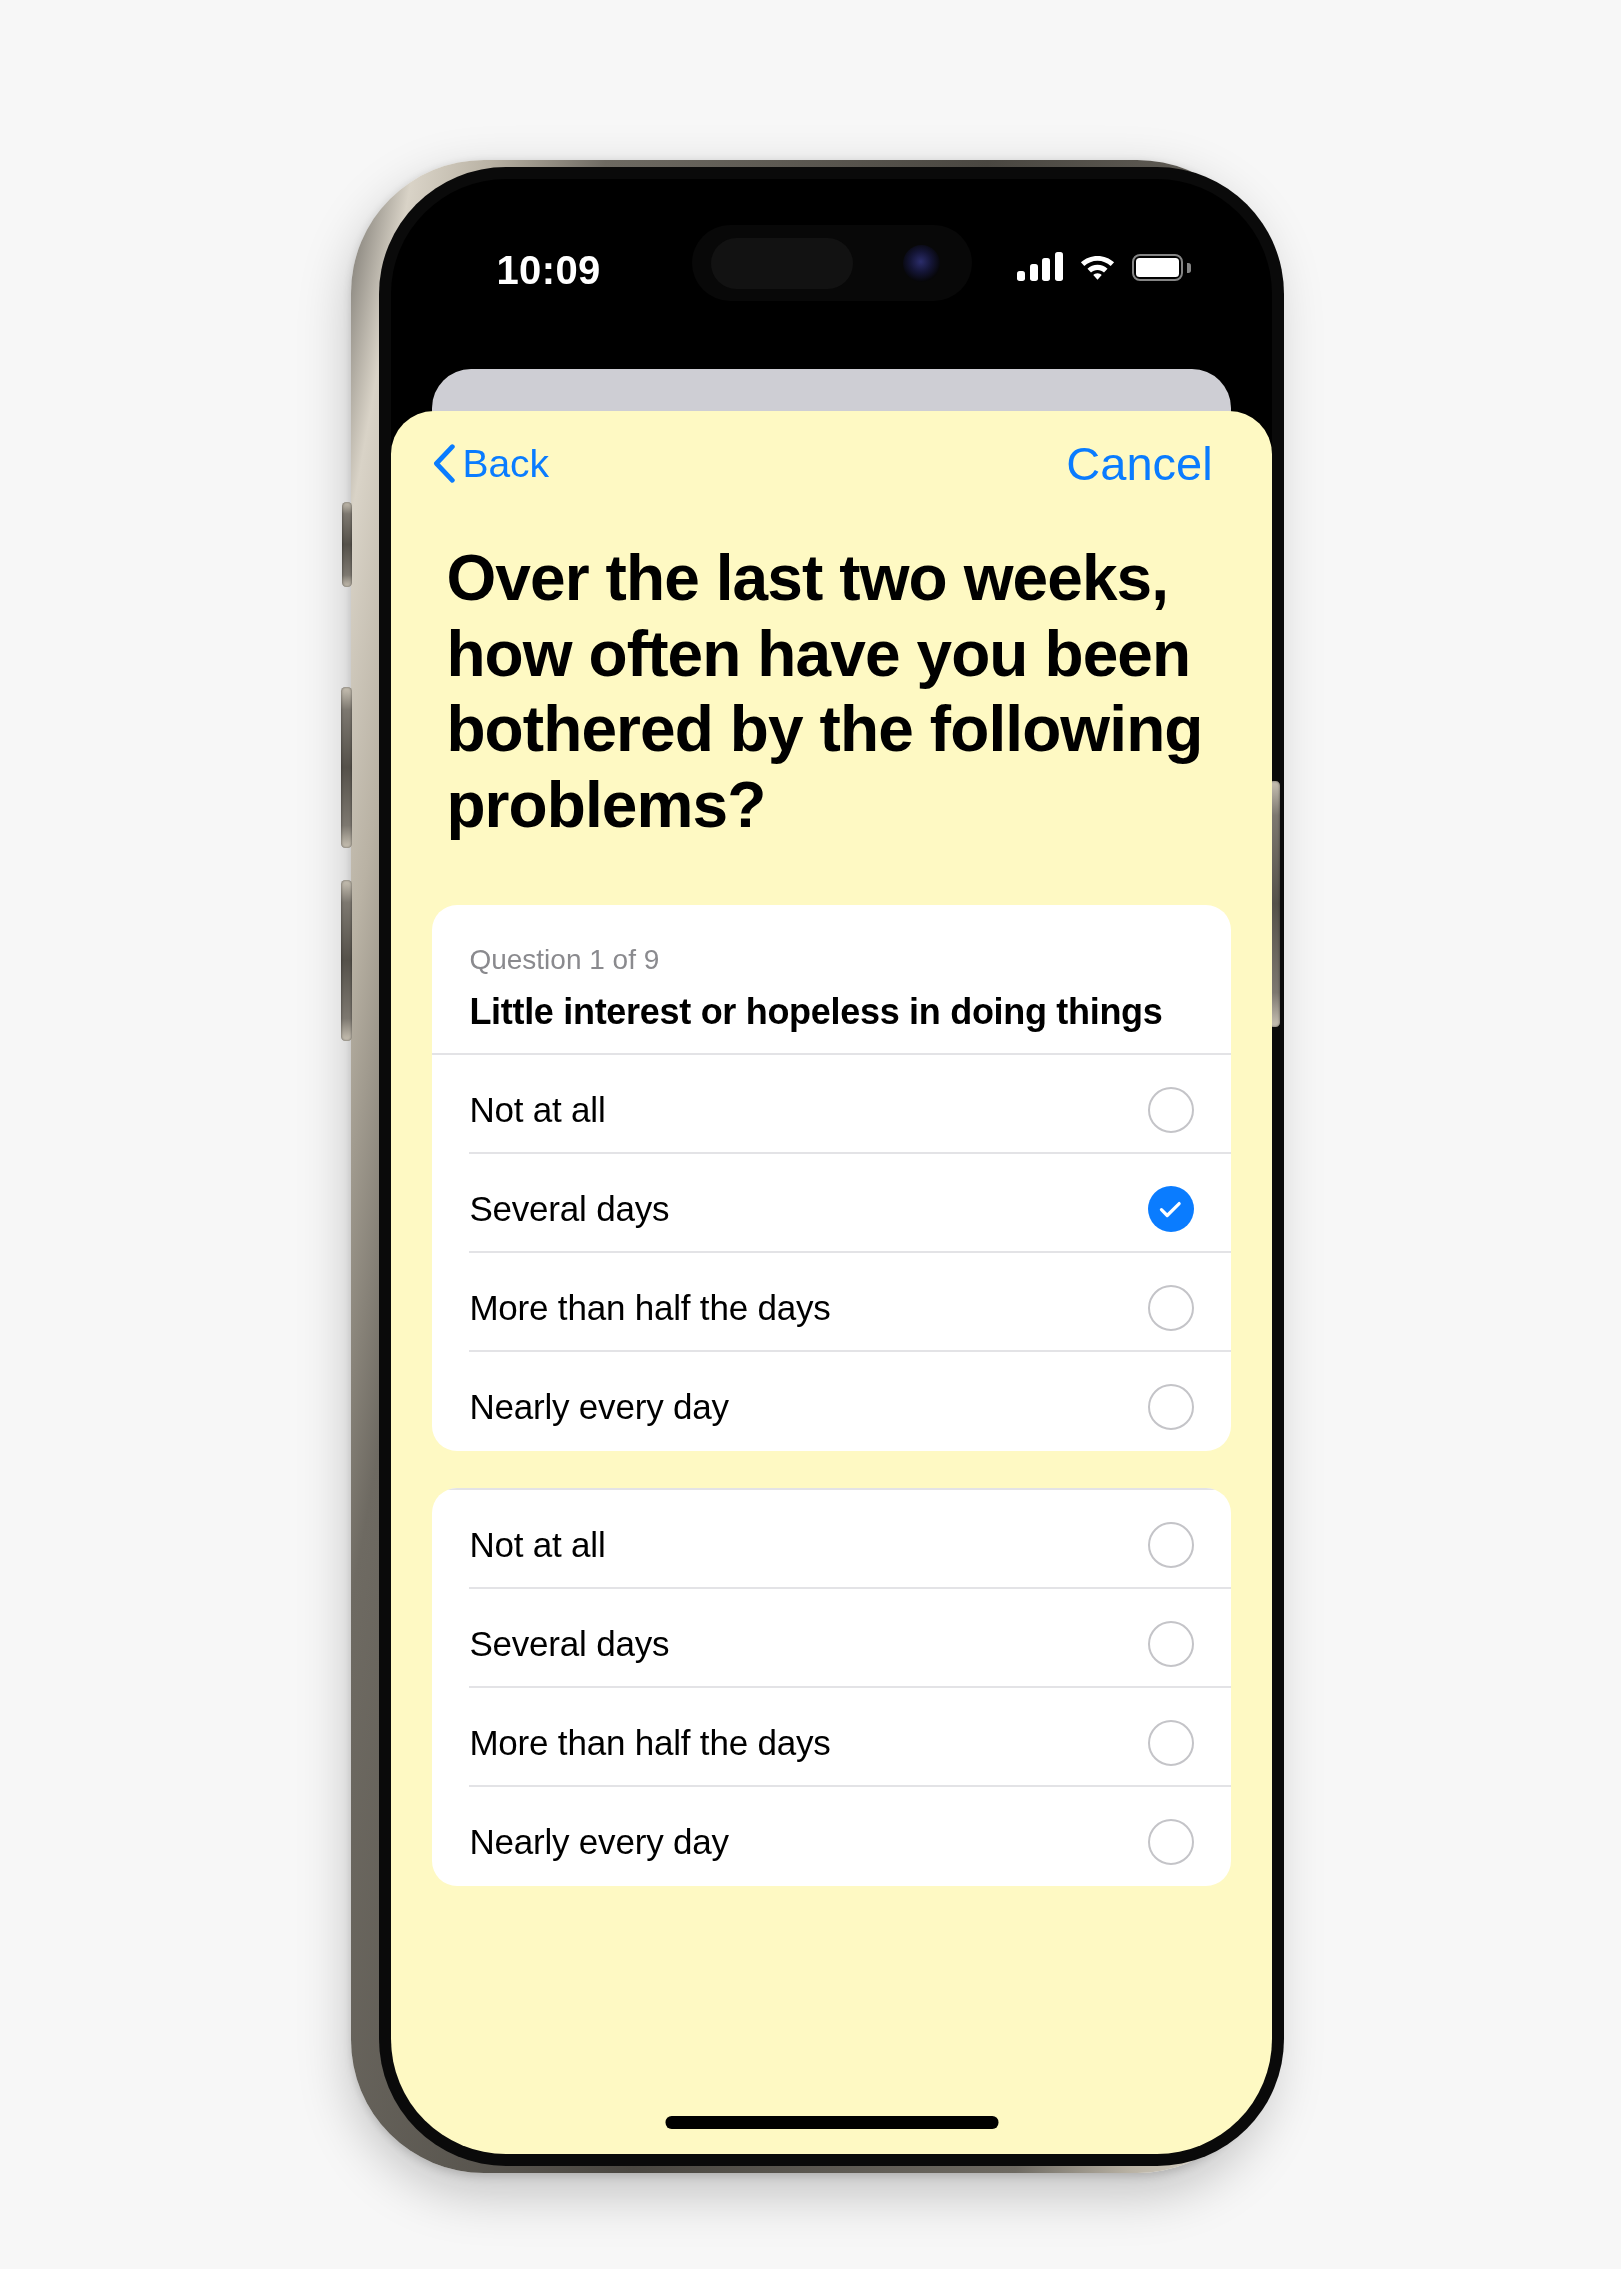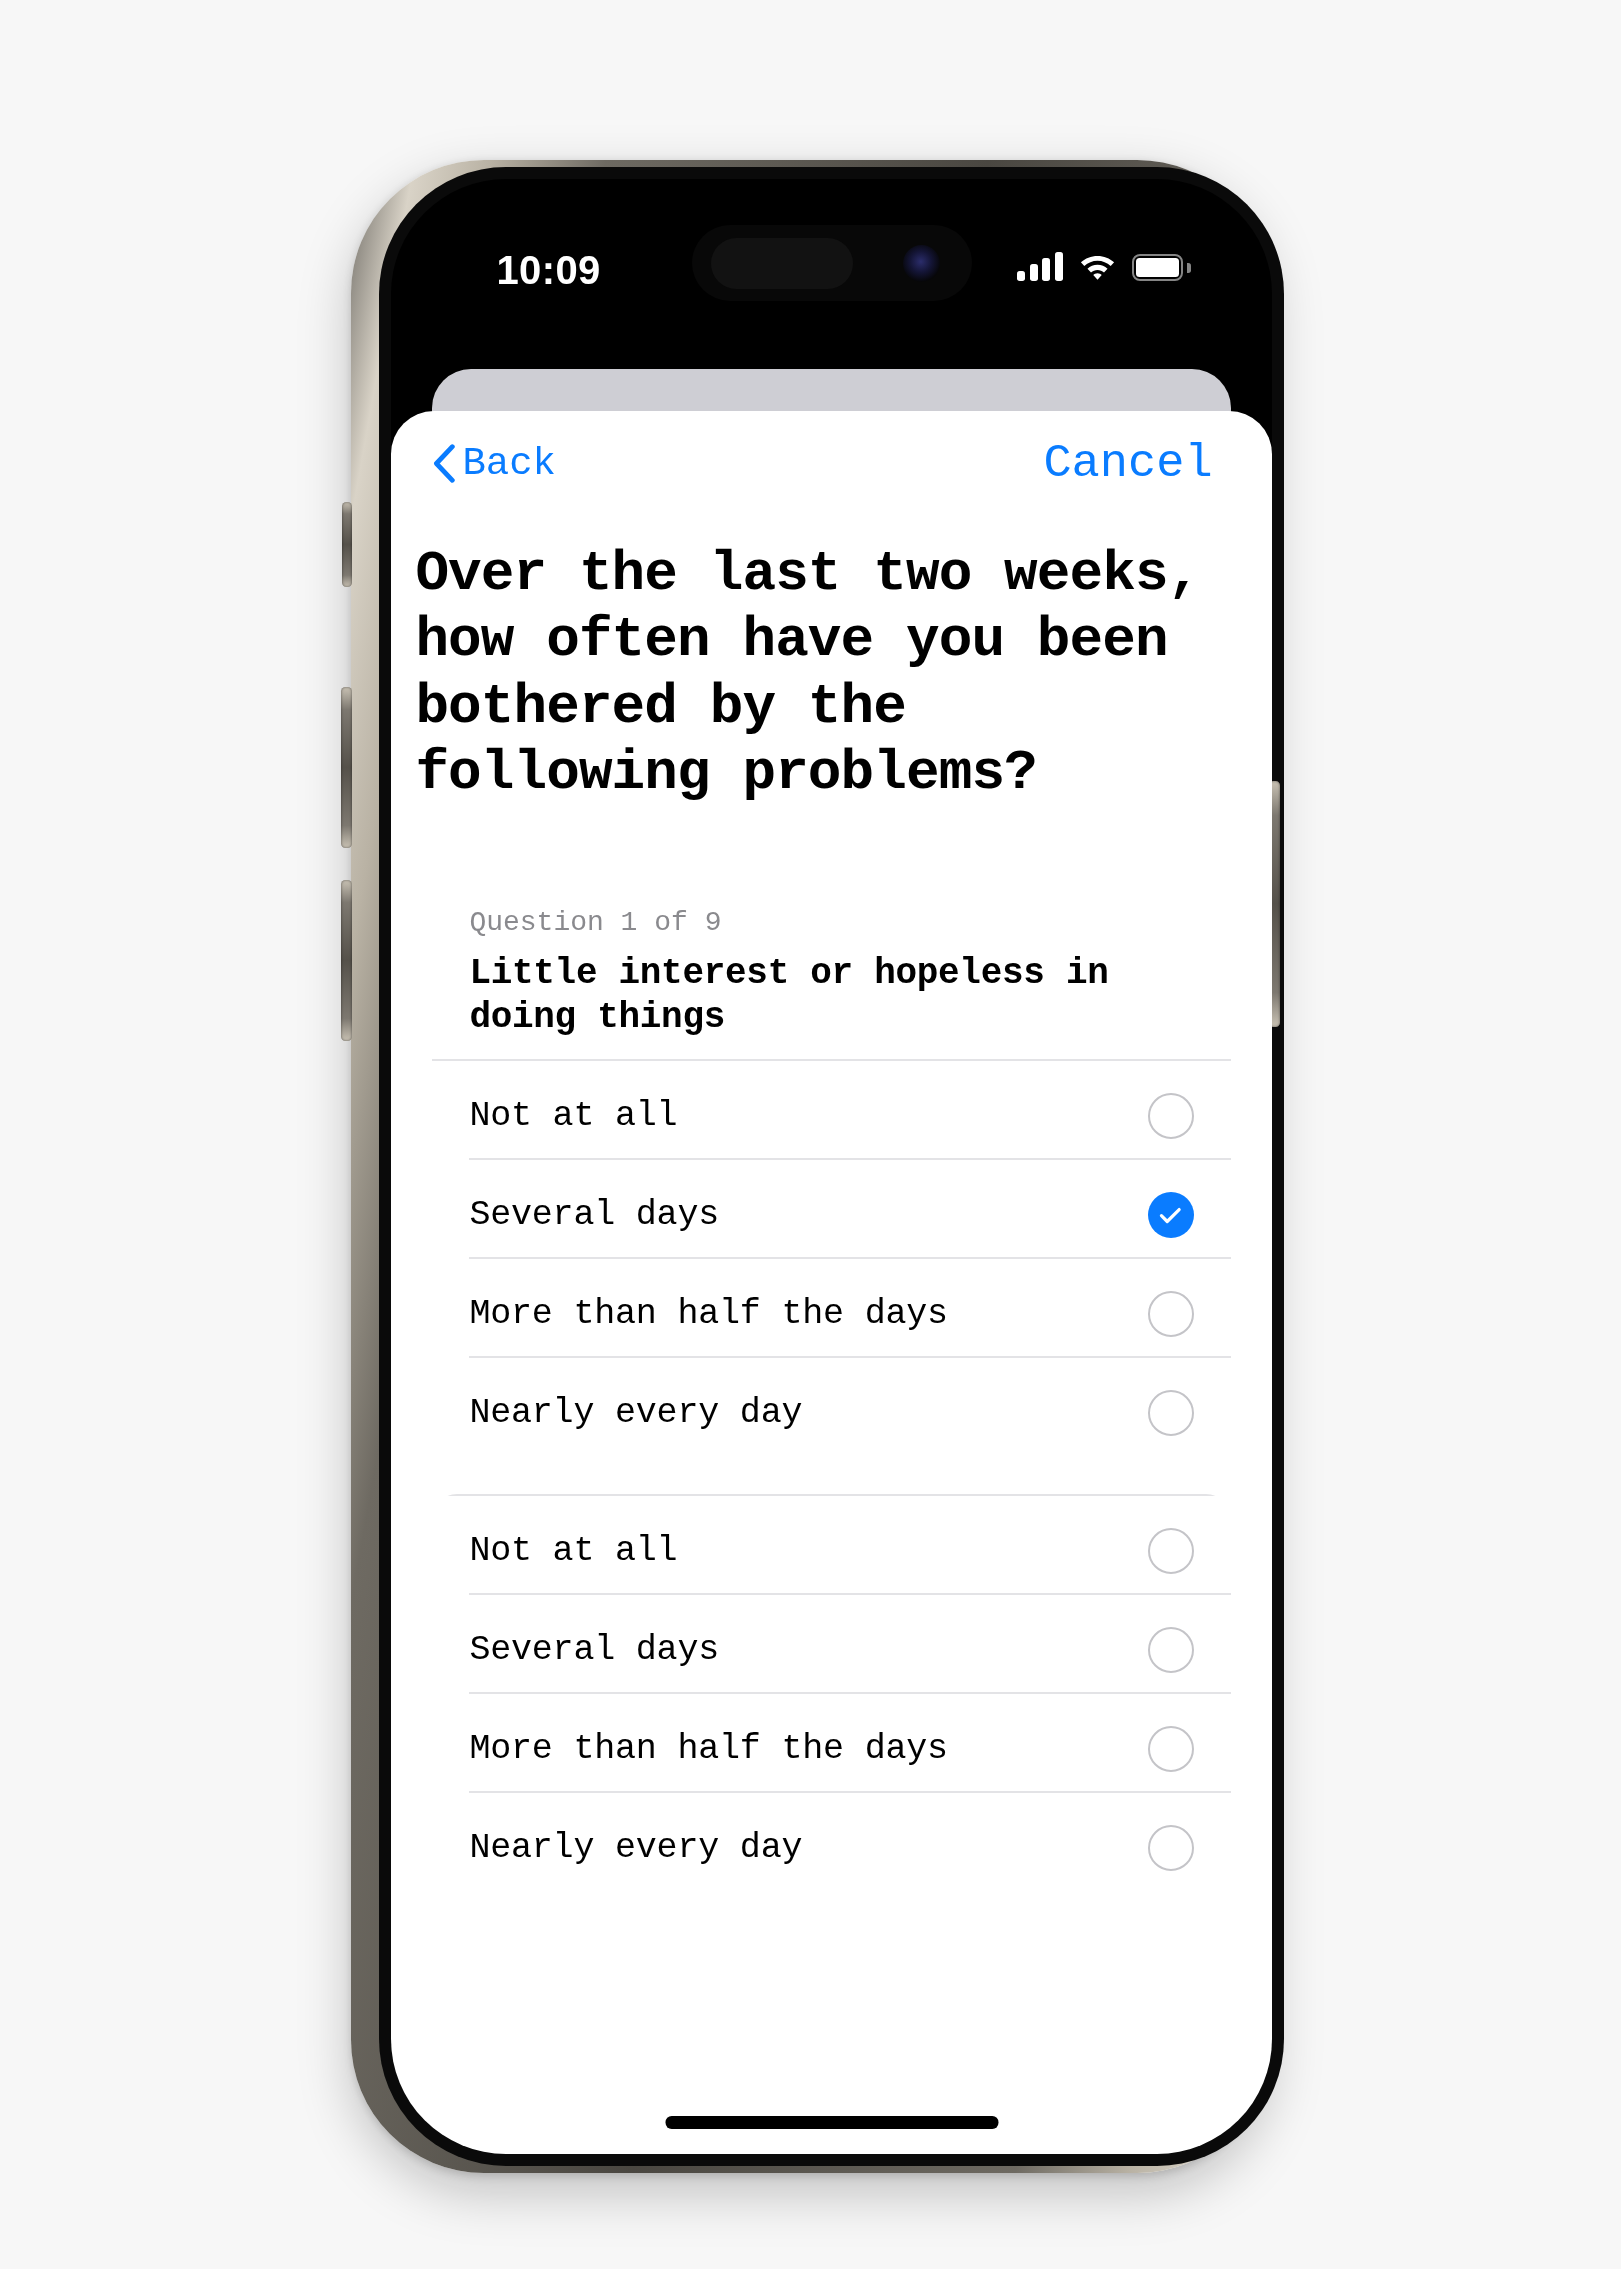--- a/index.html
+++ b/index.html
@@ -130,25 +130,24 @@
     height: 266px;
     background: #CECED4;
     border-radius: 39px 39px 0 0;
     z-index: 5;
   }
   #sheet-front {
     position: absolute;
     left: 0; top: 232px;
     width: 100%;
     height: calc(100% - 232px);
-    background: #ffffff;
+    background: #fef9c3;
     border-radius: 43px 43px 0 0;
     z-index: 10;
     overflow: hidden;
-    font-family: Liberation Mono, monospace;
   }
 
   
   #nav-bar {
     position: relative;
     height: 105px;
     display: flex;
     align-items: center;
     justify-content: space-between;
     padding: 0 59px 0 41px;
@@ -165,22 +164,22 @@
   #chevron-left-icon { width: 23px; height: 39px; display: block; }
   #cancel-button {
     color: #0A7CFF;
     font-size: 47px;
     font-weight: 400;
     cursor: pointer;
   }
 
   
   #page-title {
-    padding: 25px 48px 0 24px;
-    font-size: 56px;
+    padding: 25px 48px 0 55px;
+    font-size: 64px;
     line-height: 1.18;
     font-weight: 700;
     color: #000;
     letter-spacing: -0.9px;
   }
 
   
   #question-list {
     margin-top: 62px;
     padding: 0 41px;

